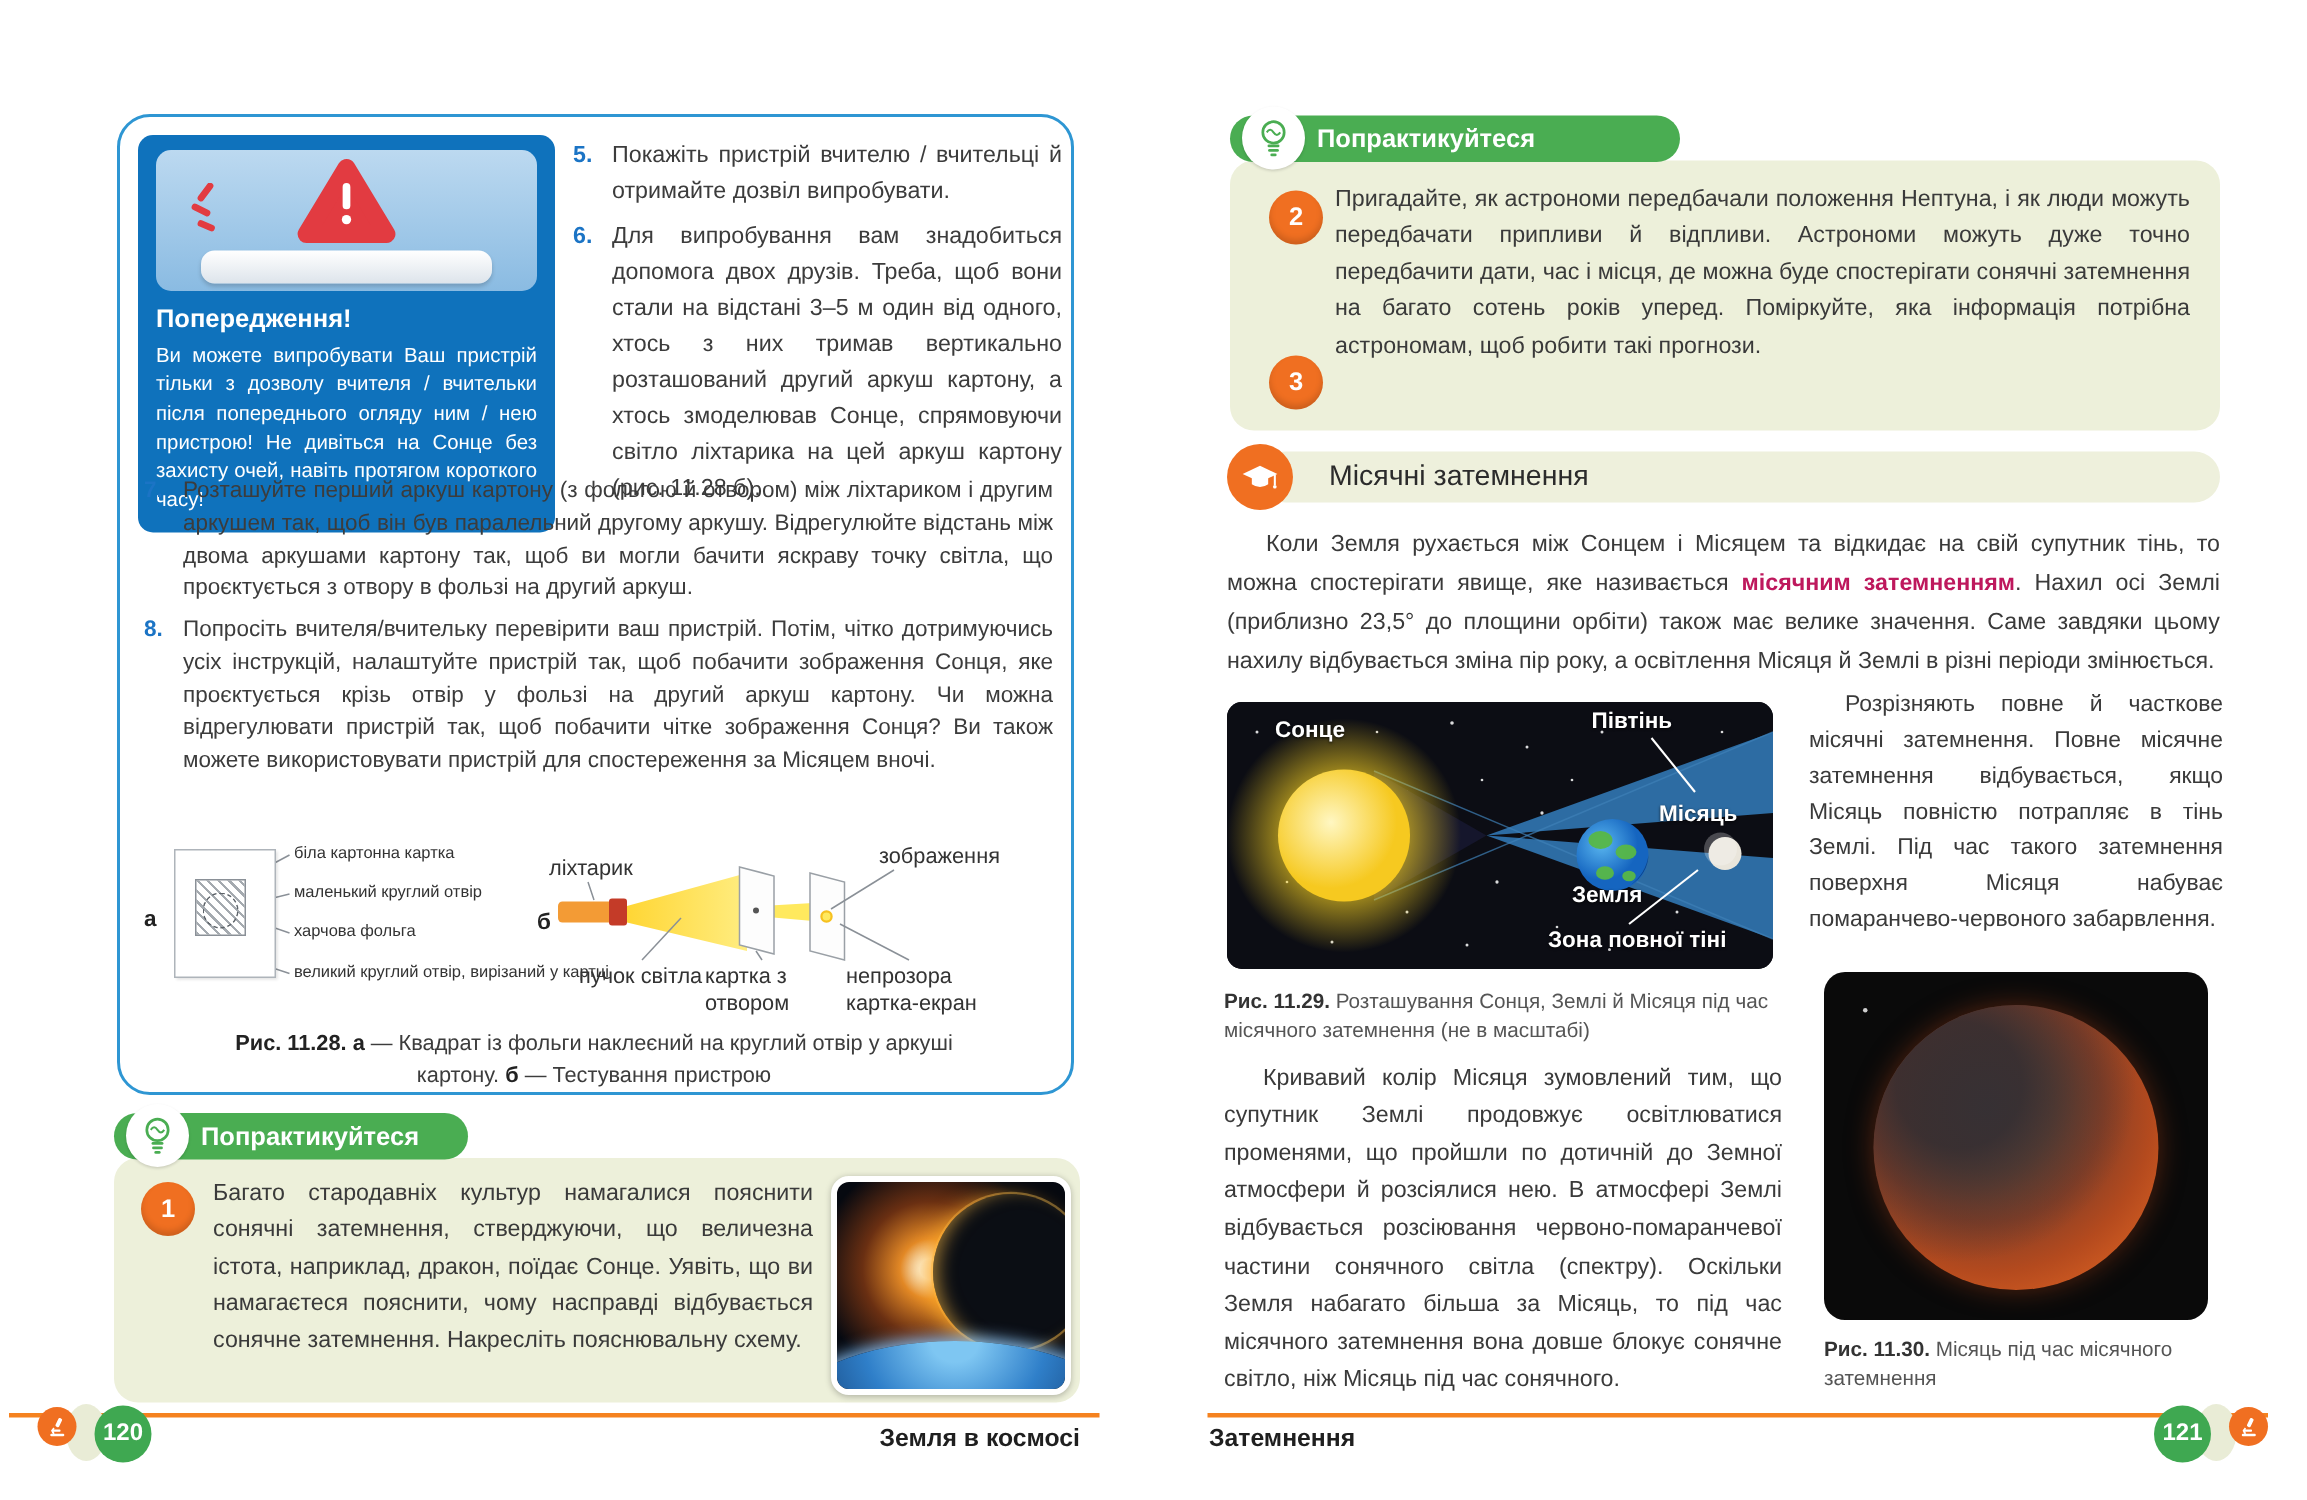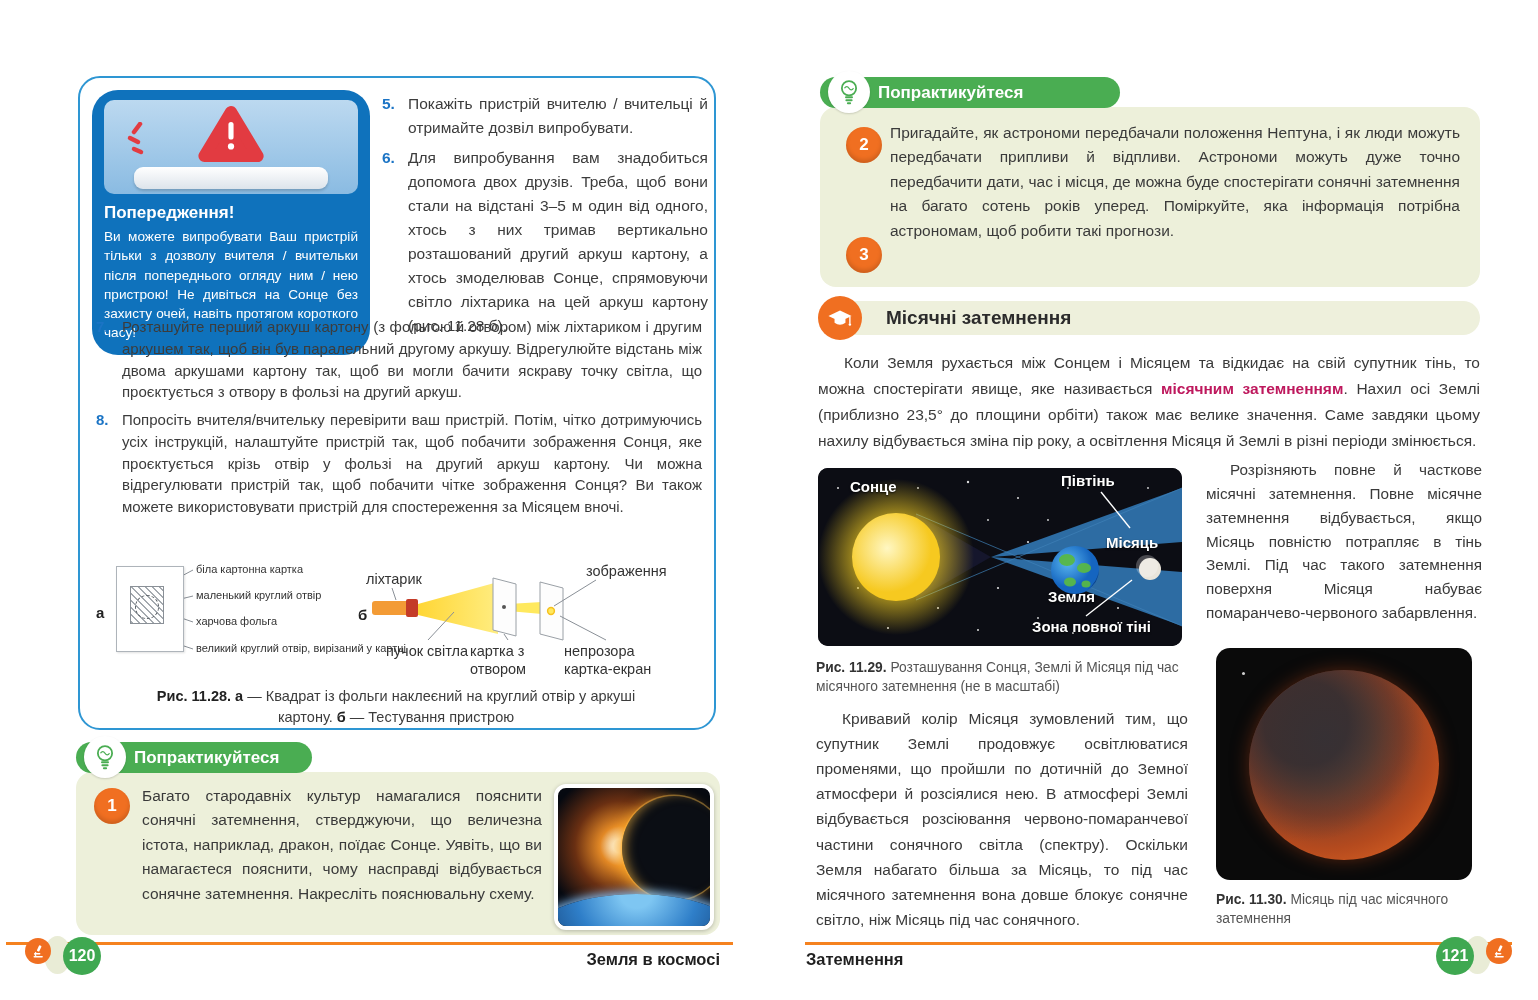--- a/index.html
+++ b/index.html
@@ -3,21 +3,21 @@
 <meta charset="utf-8">
 <style>
   html,body{margin:0;padding:0}
   body{width:1538px;height:1000px;background:#fff;position:relative;overflow:hidden;
        font-family:"Liberation Sans","DejaVu Sans",sans-serif;color:#3c3c3c}
   .abs{position:absolute}
   
   .activity-box{position:absolute;left:78px;top:76px;width:638px;height:654px;
     border:2.5px solid #2e96d3;border-radius:22px;box-sizing:border-box}
   .warning-card{position:absolute;left:12px;top:12px;width:278px;box-sizing:border-box;
-    background:#0f72bc;border-radius:26px;padding:10px 12px 12px 12px;color:#fff}
+    background:#0f72bc;border-radius:10px;padding:10px 12px 12px 12px;color:#fff}
   .warn-art{height:94px;border-radius:10px;background:linear-gradient(180deg,#bcd9f0,#8abbe2);
     position:relative;overflow:hidden}
   .warn-shelf{position:absolute;left:12%;right:12%;bottom:5px;height:22px;border-radius:9px;
     background:linear-gradient(#ffffff,#dde4eb);box-shadow:0 2px 3px rgba(0,0,0,.18)}
   .warn-tri{position:absolute;left:50%;top:3px;margin-left:-34px}
   .warn-sparks{position:absolute;left:22px;top:22px}
   .warning-title{font-size:17px;font-weight:bold;margin:9px 0 4px 0}
   .warning-body{font-size:13.6px;line-height:1.42;text-align:justify;margin:0}
   .steps{list-style:none;margin:0;padding:0}
   .step{display:flex;margin-bottom:6px}
@@ -56,21 +56,21 @@
     rgba(255,243,215,.98) 0 7px,rgba(250,150,40,.9) 20px,rgba(205,85,20,.5) 45px,transparent 75px)}
   .ep-moon{position:absolute;left:64px;top:8px;width:104px;height:104px;border-radius:50%;background:#0b0e14;
     box-shadow:-6px 2px 14px -2px rgba(255,170,40,.95),0 0 0 1.5px rgba(255,200,90,.4),inset 7px 0 12px -4px rgba(255,190,70,.6)}
   .ep-earth{position:absolute;left:-34px;bottom:-68px;width:225px;height:100px;border-radius:50%;
     background:radial-gradient(ellipse at 50% 0%,#7ec6f2 0 10%,#2f7fc9 38%,#123a6e 75%);
     box-shadow:0 -3px 10px rgba(140,200,255,.85)}
   
   .section-circle{position:absolute;left:818px;top:296px;width:44px;height:44px;background:#f06f21;
     border-radius:50%;z-index:2;display:flex;align-items:center;justify-content:center}
   .section-pill{position:absolute;left:840px;top:301px;width:640px;height:34px;background:#eef0dc;
-    border-radius:17px;font-weight:bold;font-size:19px;color:#2b2b2b;line-height:34px;
+    border-radius:17px;font-weight:normal;font-size:19px;color:#2b2b2b;line-height:34px;
     padding-left:46px;box-sizing:border-box}
   .para{position:absolute;margin:0;text-align:justify;color:#3a3a3a}
   .para1{left:818px;top:350px;width:662px;font-size:15.5px;line-height:1.68;text-indent:26px}
   .para1 b{color:#be185d}
   .para2{left:816px;top:706px;width:372px;font-size:15.5px;line-height:1.62;text-indent:26px}
   .side-para{left:1206px;top:458px;width:276px;font-size:15.3px;line-height:1.56;text-indent:24px}
   .caption{position:absolute;margin:0;font-size:13.8px;line-height:1.4;color:#555}
   .caption b{color:#333}
   .cap29{left:816px;top:658px;width:372px}
   .cap30{left:1216px;top:890px;width:256px}

